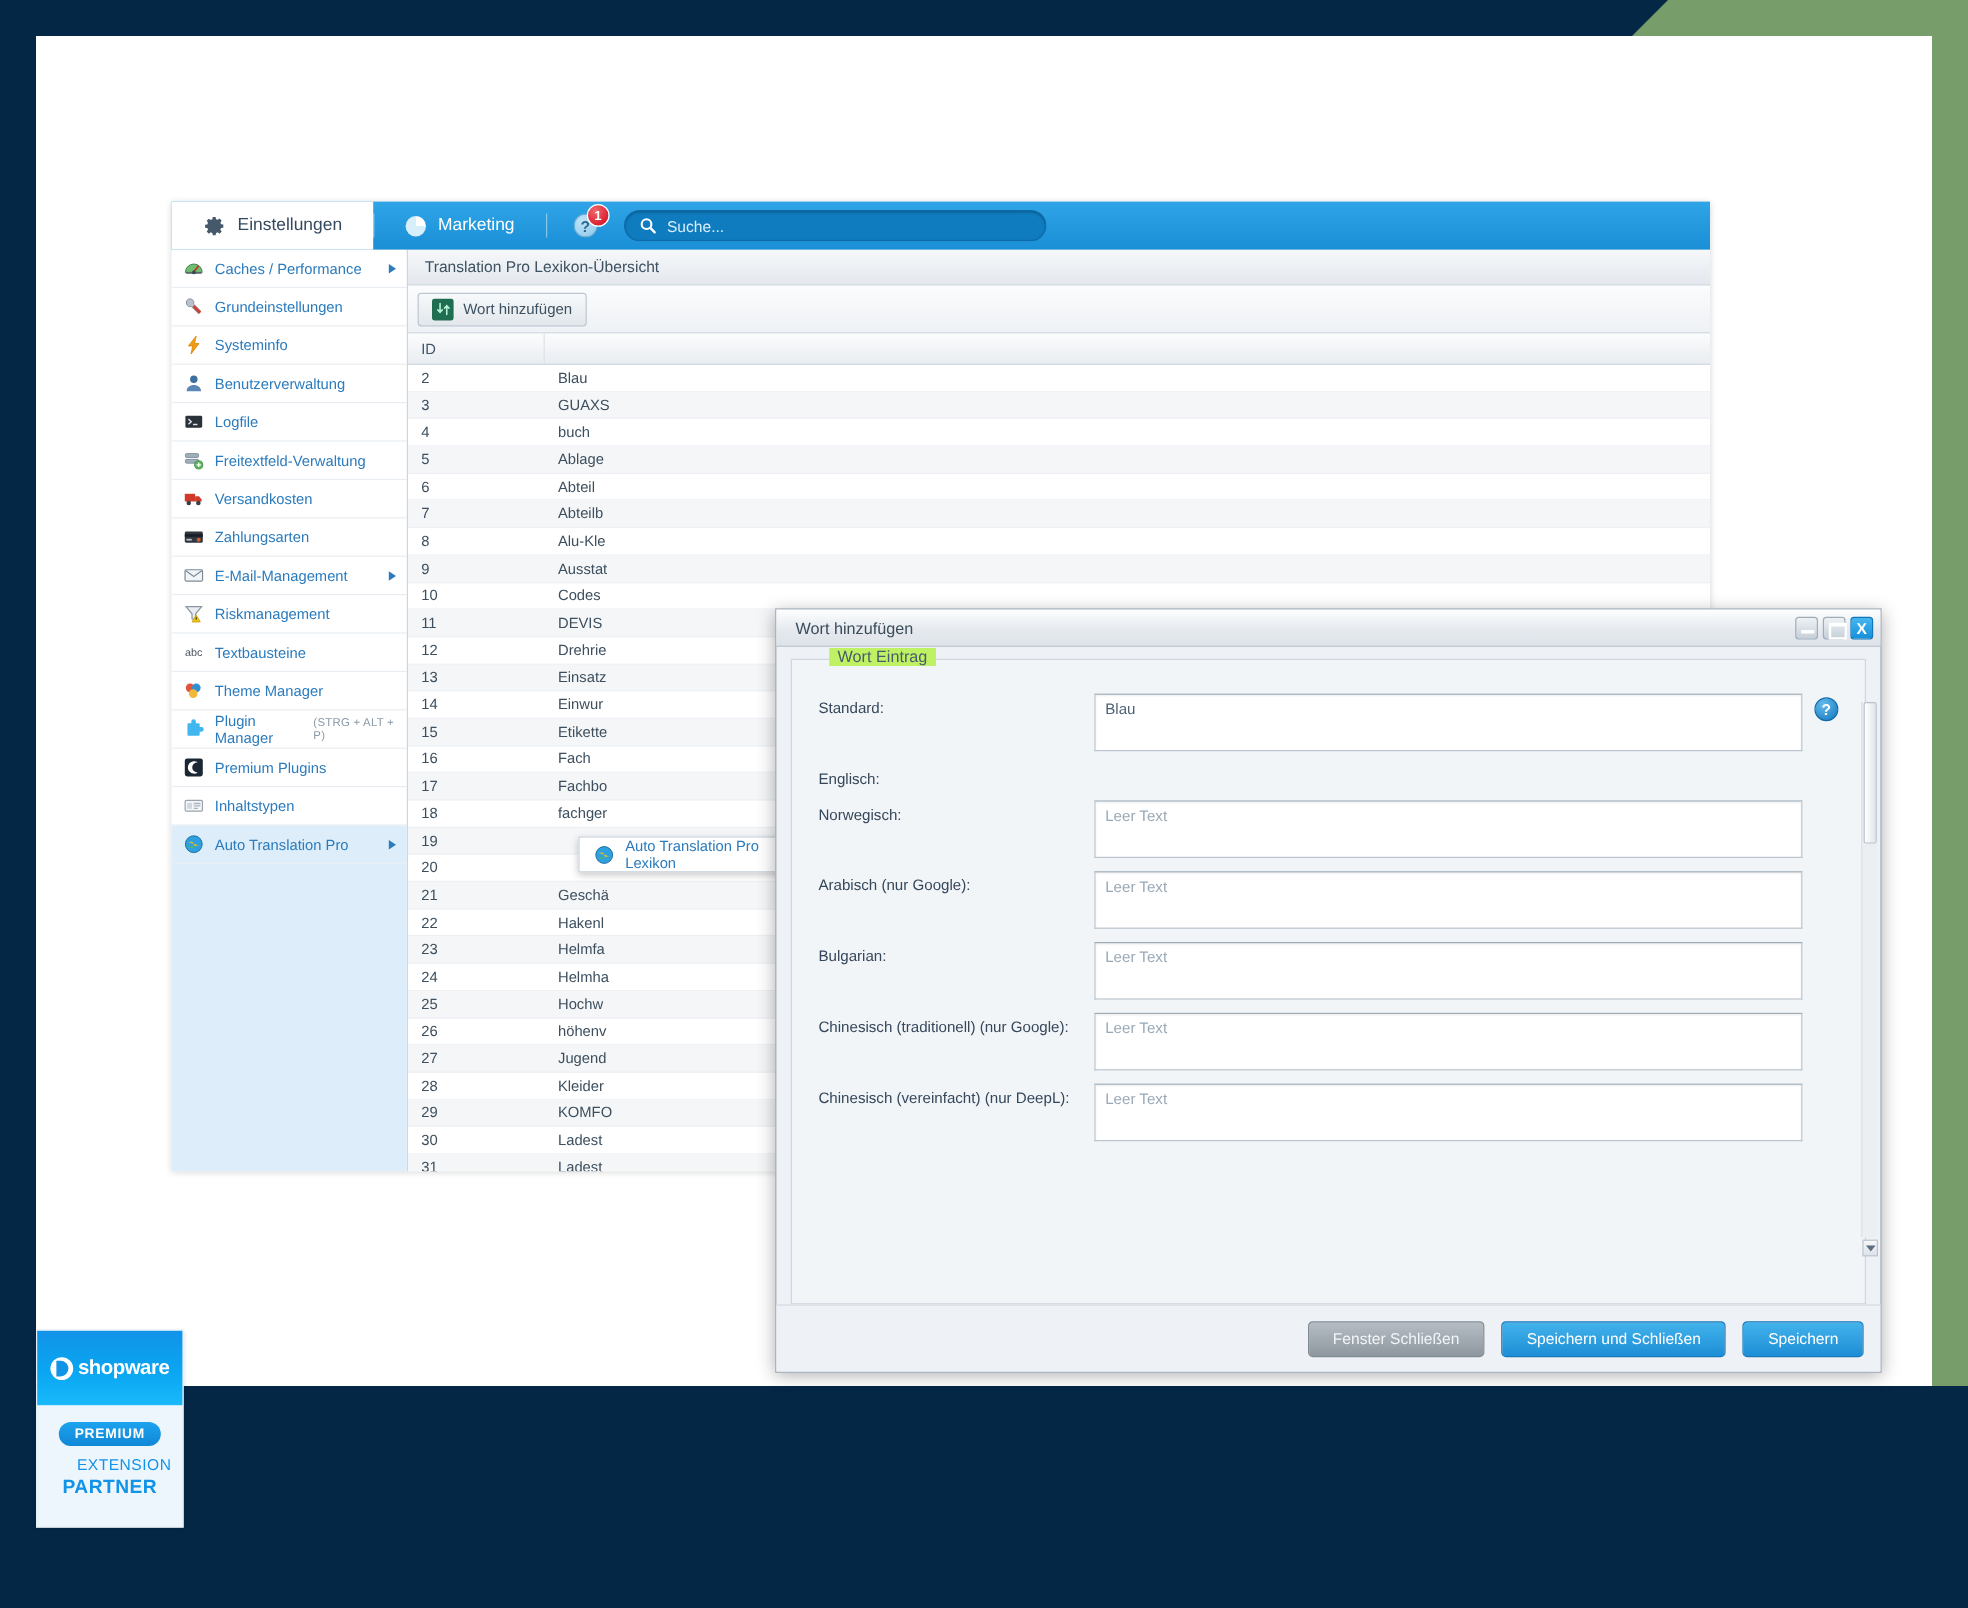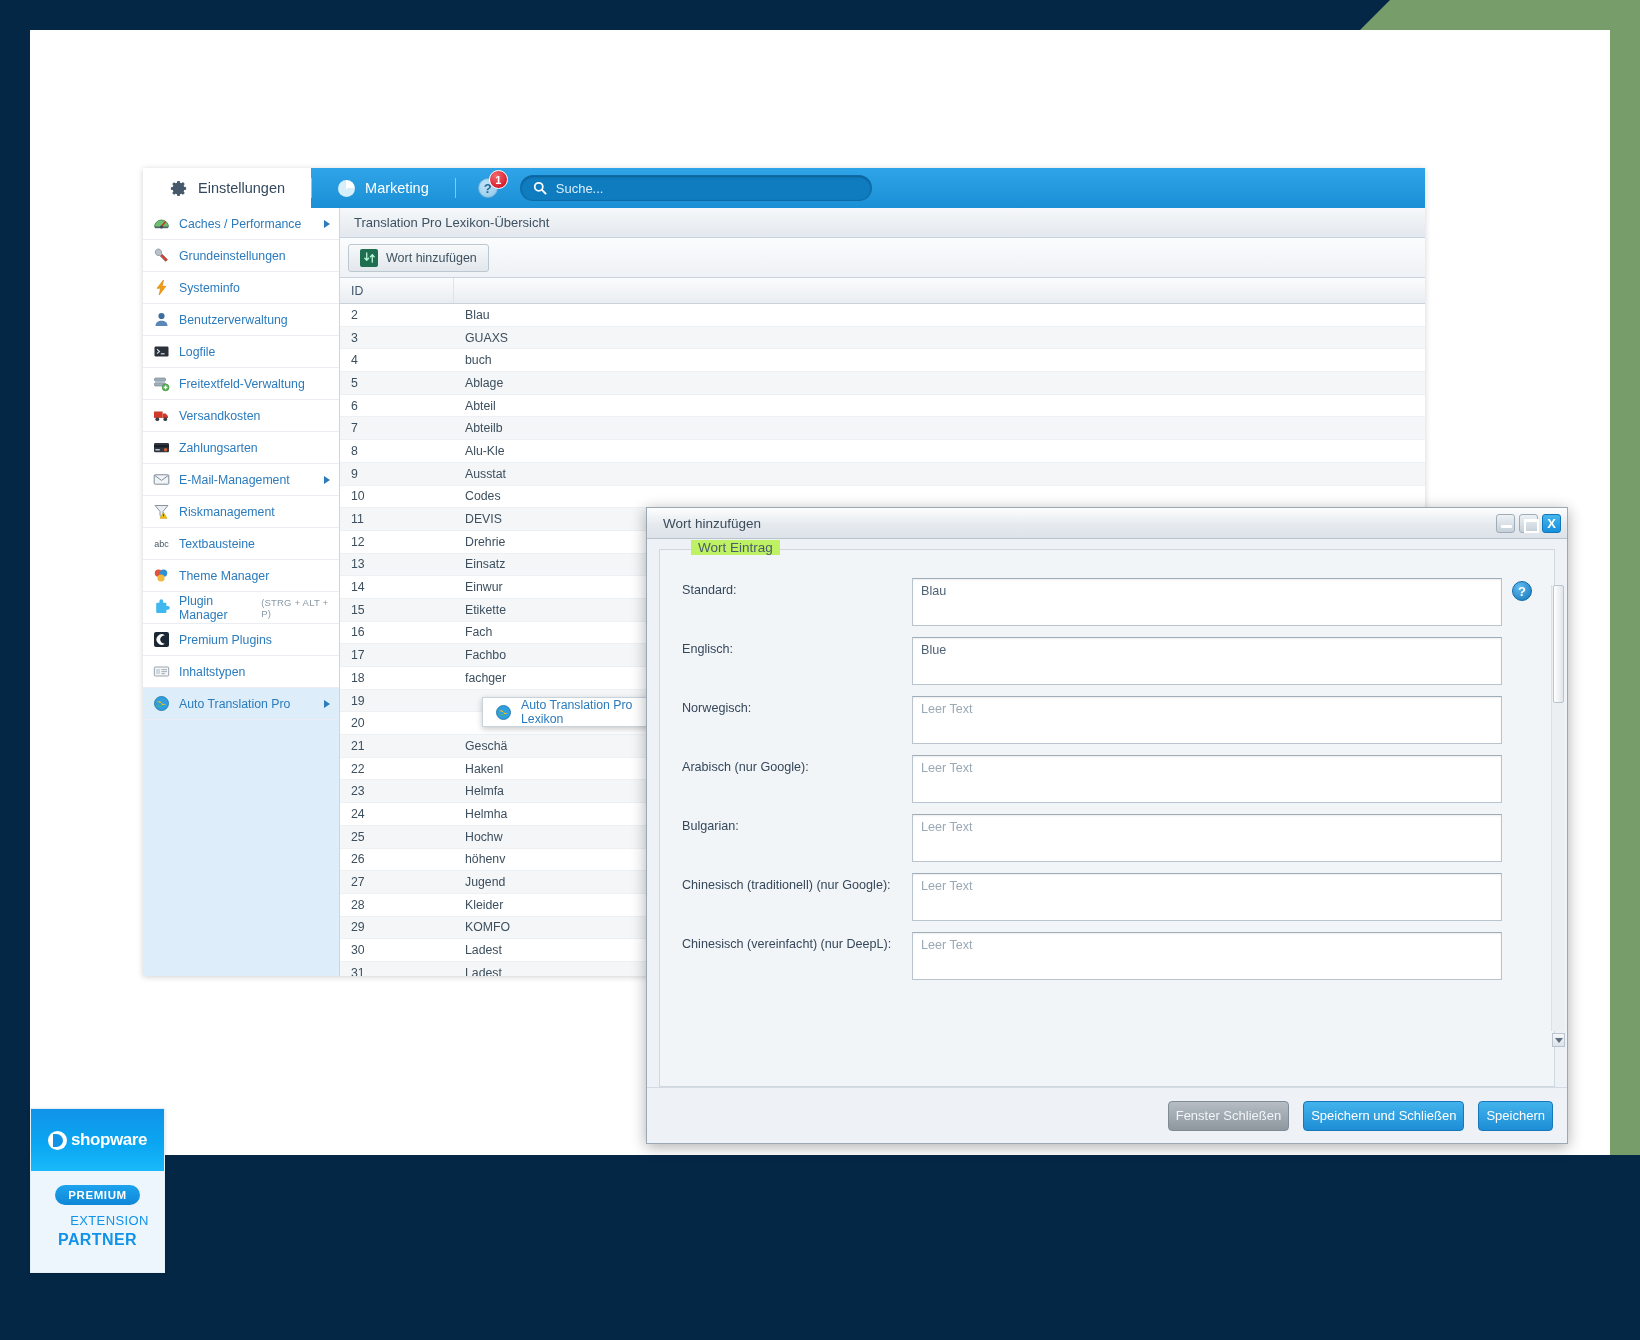--- a/index.html
+++ b/index.html
@@ -33,21 +33,21 @@
     position:absolute; left:0; bottom:0; width:1640px; height:185px;
     background:#042746;
   }
   .white-stage {
     position:absolute; top:30px; left:30px; width:1580px; height:1125px;
     background:#ffffff;
   }
 
   
   .sw-badge {
-    position:absolute; left:30px; top:1108px; width:135px; height:165px;
+    position:absolute; left:30px; top:1108px; width:123px; height:165px;
     background:#eef6fd; border:1px solid #e6eef6;
     display:flex; flex-direction:column; align-items:center;
     box-shadow:0 1px 3px rgba(0,0,0,.15);
     z-index:40;
   }
   .sw-badge-top {
     width:100%; height:62px;
     background:linear-gradient(180deg,#1193e8 0%, #0aa6f2 55%, #19b9fb 100%);
     display:flex; align-items:center; justify-content:center; gap:4px;
   }
@@ -273,21 +273,21 @@
     border:1px solid #b9c4ce;
     display:flex;align-items:center;justify-content:center;
   }
   .vdown::after{content:"";width:0;height:0;border-top:5px solid #5c6f80;border-left:4px solid transparent;border-right:4px solid transparent;}
 
   .modal-foot {
     height:56px; background:#eef1f5; border-top:1px solid #d3dae1;
     display:flex; align-items:center; justify-content:flex-end;
     gap:14px; padding:0 14px;
   }
-  .btn { height:30px; padding:0 7px; border-radius:4px; border:1px solid;
+  .btn { height:30px; padding:0 20px; border-radius:4px; border:1px solid;
          font-size:13px; color:#fff; display:flex; align-items:center; justify-content:center;}
   .btn-grey { background:linear-gradient(180deg,#b6bdc4,#8e979f); border-color:#818b94; color:#f2f5f8;}
   .btn-blue { background:linear-gradient(180deg,#43b3ec,#1d8ed6); border-color:#1678bb; }
 </style>
 </head>
 <body>
 
 <div id="root">
 
   <div class="deco-green-top"></div>
@@ -684,21 +684,20 @@
         <div class="fieldset">
           <span class="legend">Wort Eintrag</span>
           <div class="fields-scroll" id="fields-scroll">
               <div class="field-row">
                 <div class="field-label">Standard:</div>
                 <div class="field-input">Blau</div>
                 <div class="help-circle">?</div>
               </div>
               <div class="field-row">
                 <div class="field-label">Englisch:</div>
-                <div class="field-input">Blue</div>
                 <div style="width: 30px; flex: 0 0 auto;"></div>
               </div>
               <div class="field-row">
                 <div class="field-label">Norwegisch:</div>
                 <div class="field-input ph">Leer Text</div>
                 <div style="width: 30px; flex: 0 0 auto;"></div>
               </div>
               <div class="field-row">
                 <div class="field-label">Arabisch (nur Google):</div>
                 <div class="field-input ph">Leer Text</div>

